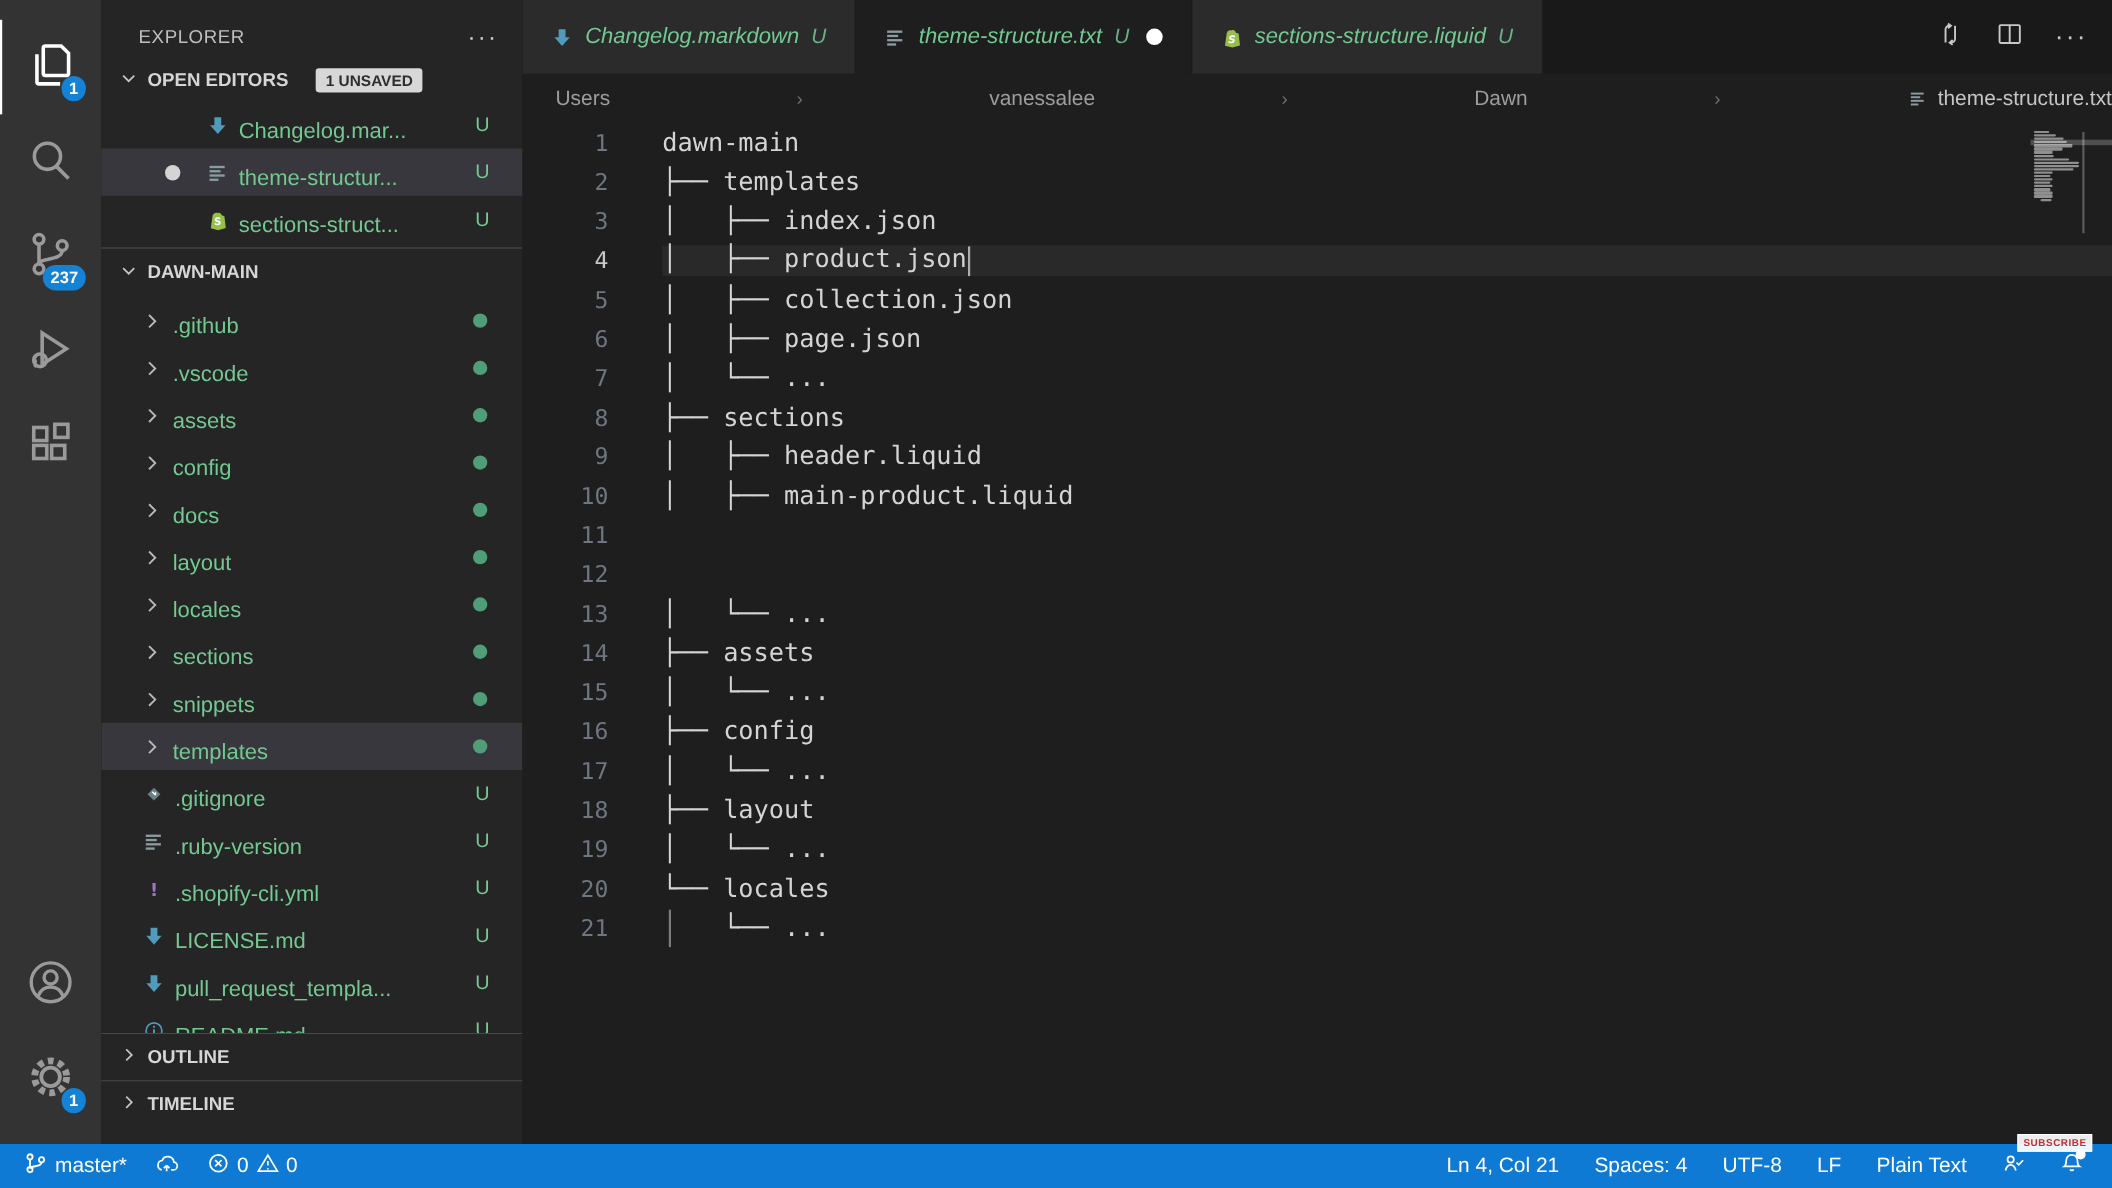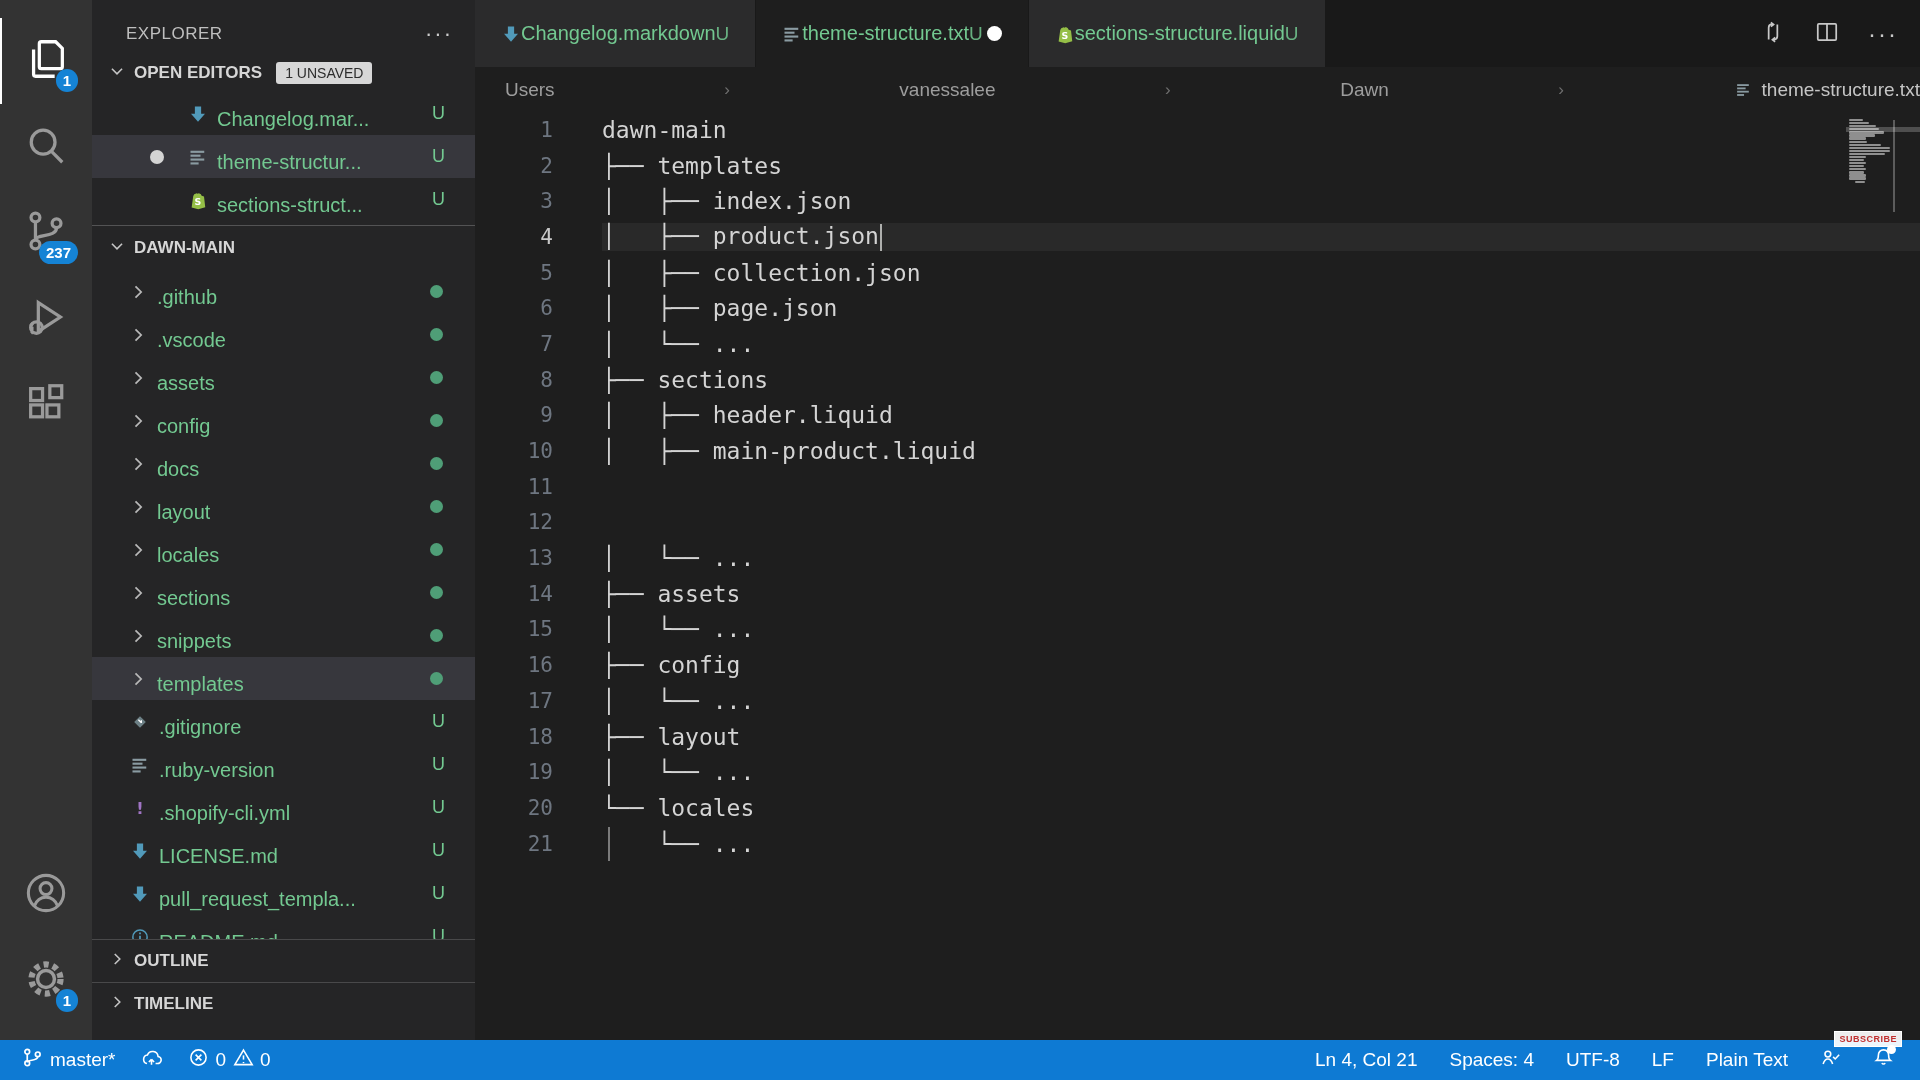--- a/index.html
+++ b/index.html
@@ -21,44 +21,44 @@
 
   
   .sidebar { width:383px; background:#252526; color:#cccccc; flex-shrink:0; display:flex;
              flex-direction:column; overflow:hidden; }
   .sb-title-row { height:54px; display:flex; align-items:center; padding:14px 22px 0 34px; }
   .sb-title { font-size:17px; letter-spacing:.5px; color:#bfbfbf; }
   .sb-dots { margin-left:auto; font-size:22px; color:#cccccc; letter-spacing:2px; cursor:pointer; }
   .section-header { height:38px; display:flex; align-items:center; gap:8px; padding-left:16px;
                     font-size:17px; font-weight:bold; color:#d6d6d6; cursor:pointer; flex-shrink:0; }
   .section-header svg { width:18px; height:18px; flex-shrink:0; }
-  .badge-unsaved { background:#d7d7d7; color:#2d2d2d; font-size:14px; font-weight:normal;
-                   padding:3px 9px; border-radius:3px; margin-left:6px; }
+  .badge-unsaved { background:#d7d7d7; color:#2d2d2d; font-size:14px; font-weight:bold;
+                   padding:3px 9px; border-radius:3px; margin-left:17px; }
   .oe-list { border-bottom:1px solid rgba(204,204,204,.28); padding-bottom:4px; flex-shrink:0; }
   .row { position:relative; height:43px; display:flex; align-items:center; gap:9px;
          font-size:20px; color:#73c991; cursor:pointer; }
   .row .name { white-space:nowrap; overflow:hidden;margin-top:12px; }
   .row .right-ind { position:absolute; right:30px; font-size:18px; color:#73c991; }
   .dot-green { position:absolute; right:32px; width:13px; height:13px; border-radius:50%; background:#4f9e77; }
   .oe-row { padding-left:96px; }
   .oe-row.active { background:#37373d; }
   .mod-dot { position:absolute; left:58px; width:14px; height:14px; border-radius:50%; background:#d4d4d4; }
   .tree { height:669px; overflow:hidden; flex-shrink:0; }
   .folder-row { padding-left:36px; }
   .folder-row.selected { background:#37373d; }
   .file-row { padding-left:38px; }
   .chev { width:20px; height:20px; flex-shrink:0; }
   .ficon { width:20px; height:20px; flex-shrink:0; display:flex; align-items:center; justify-content:center; }
   .panel-header { border-top:1px solid rgba(204,204,204,.22); height:43px; }
 
   
   .editor { flex:1; display:flex; flex-direction:column; min-width:0; background:#1e1e1e; }
   .tabbar { height:67px; background:#191919; display:flex; align-items:stretch; position:relative; flex-shrink:0; }
-  .tab { display:flex; align-items:center; padding:0 26px; font-size:20px; color:#73c991;
-         background:#2b2b2c; border-right:1px solid #191919; cursor:pointer; white-space:nowrap; }
+  .tab { display:flex; align-items:center; gap:11px; padding:0 26px; font-size:20px; color:#73c991;
+         background:#2b2b2c; border-right:1px solid #191919; cursor:pointer; white-space:nowrap;font-style:italic; }
   .tab.active { background:#1e1e1e; }
   .tab .u { opacity:.85; font-size:19px; }
   .tab .dirty { width:15px; height:15px; border-radius:50%; background:#ffffff; margin-left:4px; }
   .tab-actions { position:absolute; right:22px; top:0; height:67px; display:flex; align-items:center;
                  gap:28px; color:#c8c8c8; }
   .tab-actions svg { width:26px; height:26px; cursor:pointer; }
   .tab-actions .dots { font-size:24px; letter-spacing:2px; cursor:pointer; }
 
   .breadcrumb { height:45px; display:flex; align-items:center; gap:10px; padding-left:30px;
                 font-size:19px; color:#9d9d9d; flex-shrink:0;justify-content:space-between; }

